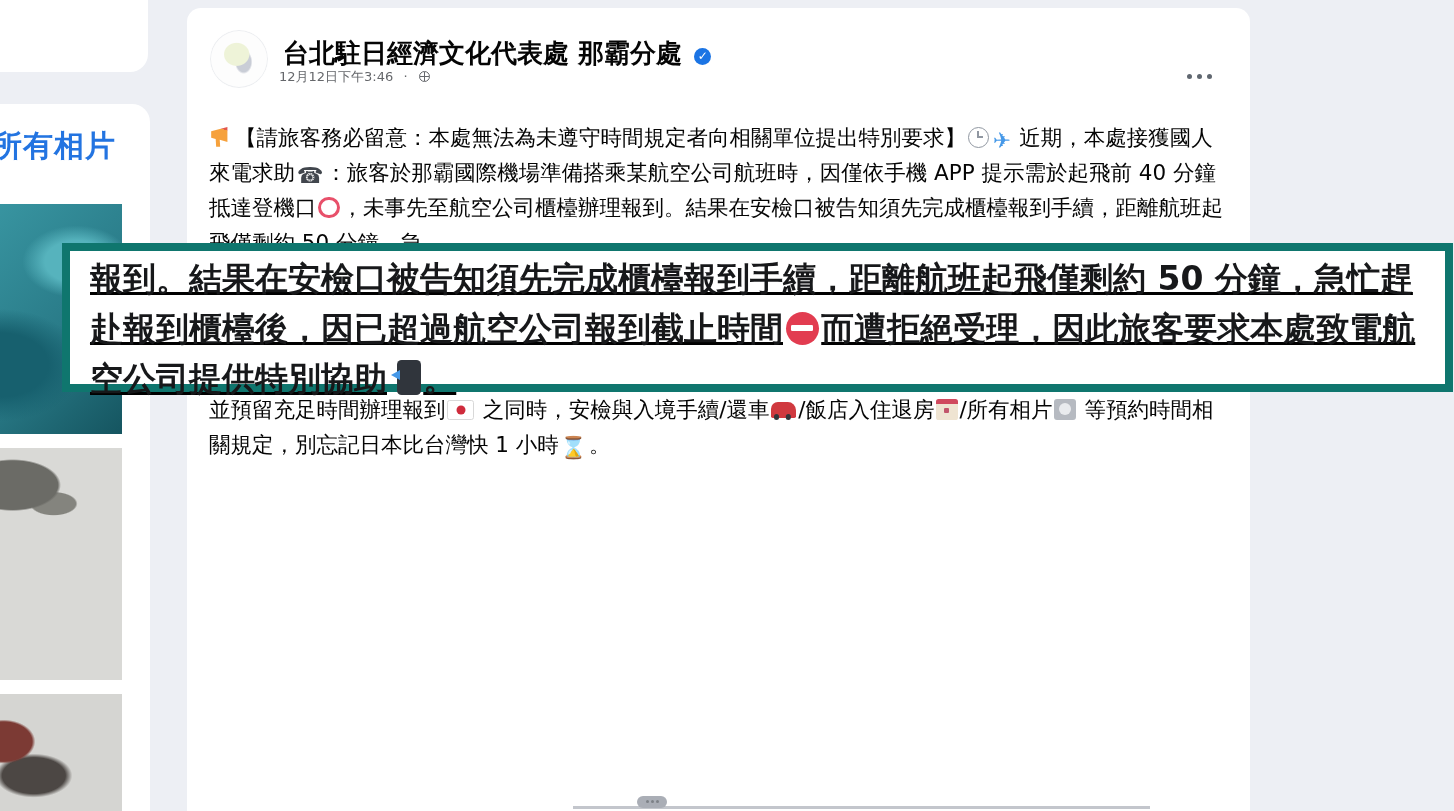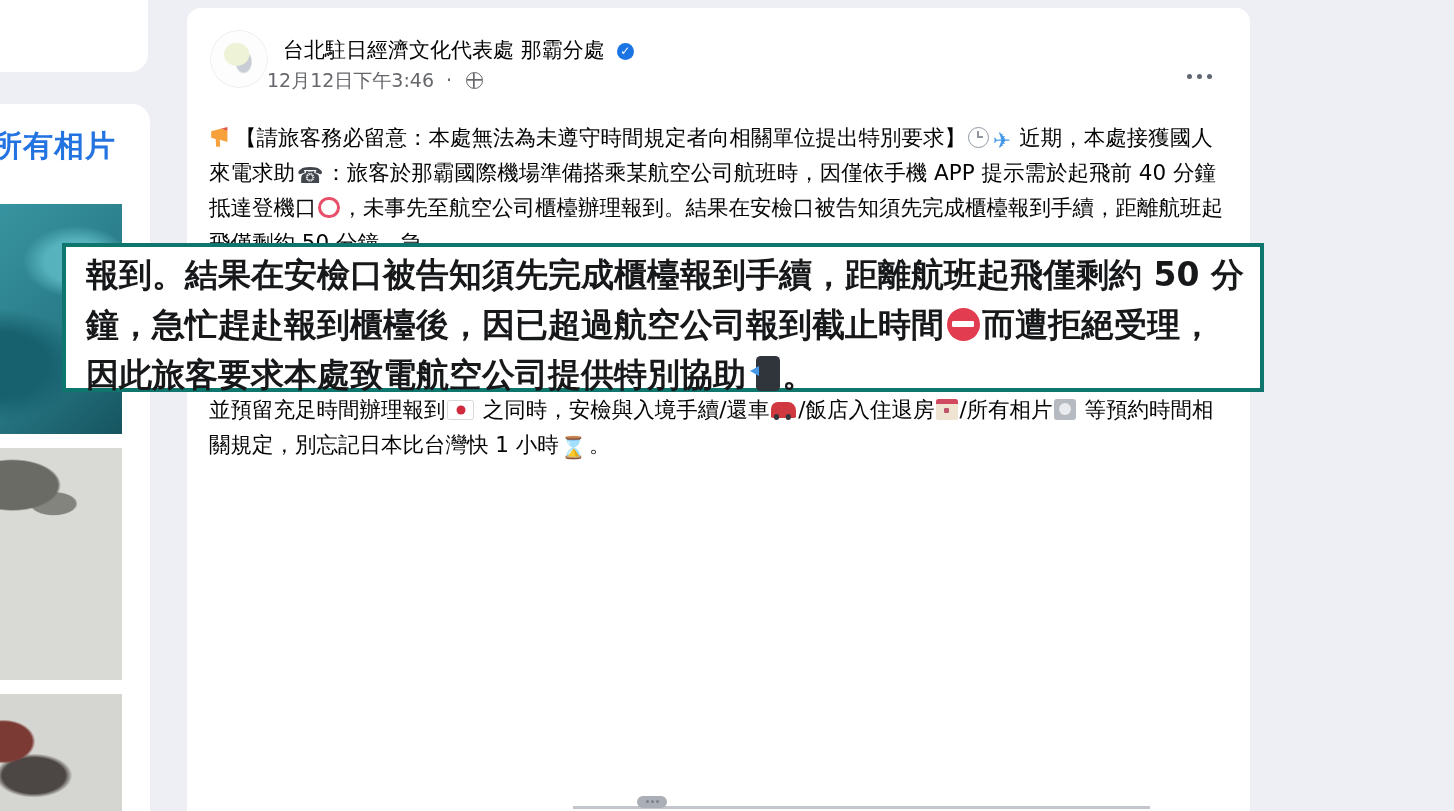--- a/index.html
+++ b/index.html
@@ -48,44 +48,45 @@
   .avatar{
     position:absolute;left:23px;top:22px;width:58px;height:58px;border-radius:50%;
     background:
       radial-gradient(22px 20px at 46% 42%, #eef3d8 0 55%, transparent 60%),
       radial-gradient(16px 22px at 58% 55%, #c9cdd6 0 45%, transparent 55%),
       #fdfdfd;
     box-shadow:0 0 0 1px #eceef1 inset;
     cursor:pointer;
   }
   .author-row{position:absolute;left:96px;top:28px;white-space:nowrap}
-  .author{font-size:21px;font-weight:normal;color:#050505;cursor:pointer}
+  .author{font-size:26px;font-weight:bold;color:#050505;cursor:pointer}
   .verified{
     display:inline-block;width:17px;height:17px;border-radius:50%;
     background:#1b74e4;color:#fff;font-size:12px;line-height:17px;text-align:center;
     margin-left:7px;vertical-align:2px;
   }
   .verified::before{content:"✓"}
-  .time-row{position:absolute;left:80px;top:60px;font-size:19px;color:#65676b;white-space:nowrap}
+  .time-row{position:absolute;left:92px;top:60px;font-size:13px;color:#65676b;white-space:nowrap}
   .time-row .ts{cursor:pointer}
   .dotsep{margin:0 6px}
   .menu{position:absolute;right:32px;top:50px;padding:6px;cursor:pointer}
   .menu .dot{display:inline-block;width:5px;height:5px;border-radius:50%;background:#606770;margin-left:5px}
   
   .body{
     position:absolute;left:22px;top:112px;width:1021px;
     font-size:21.5px;line-height:35px;color:#050505;
   }
   .post-p{margin:0 0 16px 0}
   .post-p.g-large{margin-bottom:132px}
   
   .overlay{
-    position:absolute;left:62px;top:243px;width:1202px;height:149px;
-    background:#fff;border:4px solid #0f766e;box-sizing:border-box;
+    position:absolute;left:62px;top:243px;width:1391px;height:149px;
+    background:#fff;border:8px solid #0f766e;box-sizing:border-box;
     z-index:5;
+    text-decoration:underline;
   }
   .ov-text{
     margin:3px 14px 0 20px;
     font-size:33px;line-height:50px;font-weight:bold;color:#17181a;
   }
   
   .scrub-line{position:absolute;left:573px;top:806px;width:577px;height:3px;background:#c3c6cc;z-index:6;cursor:pointer}
   .scrub-pill{
     position:absolute;left:637px;top:796px;width:30px;height:12px;border-radius:6px;
     background:#aaaeb6;z-index:7;text-align:center;line-height:10px;cursor:pointer;

